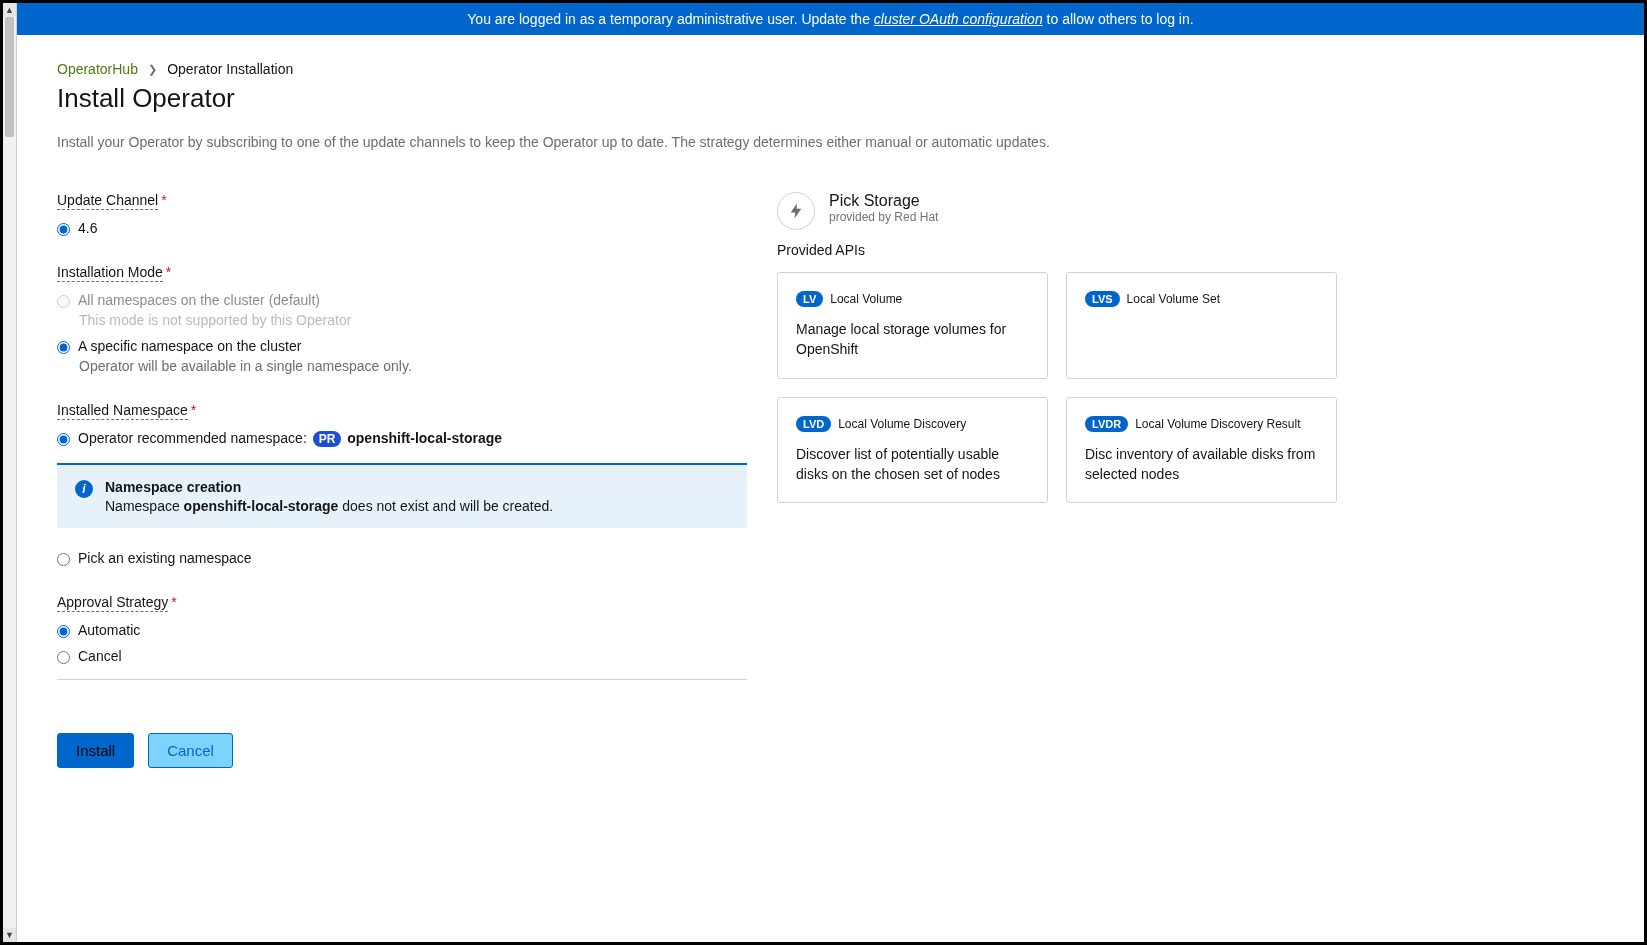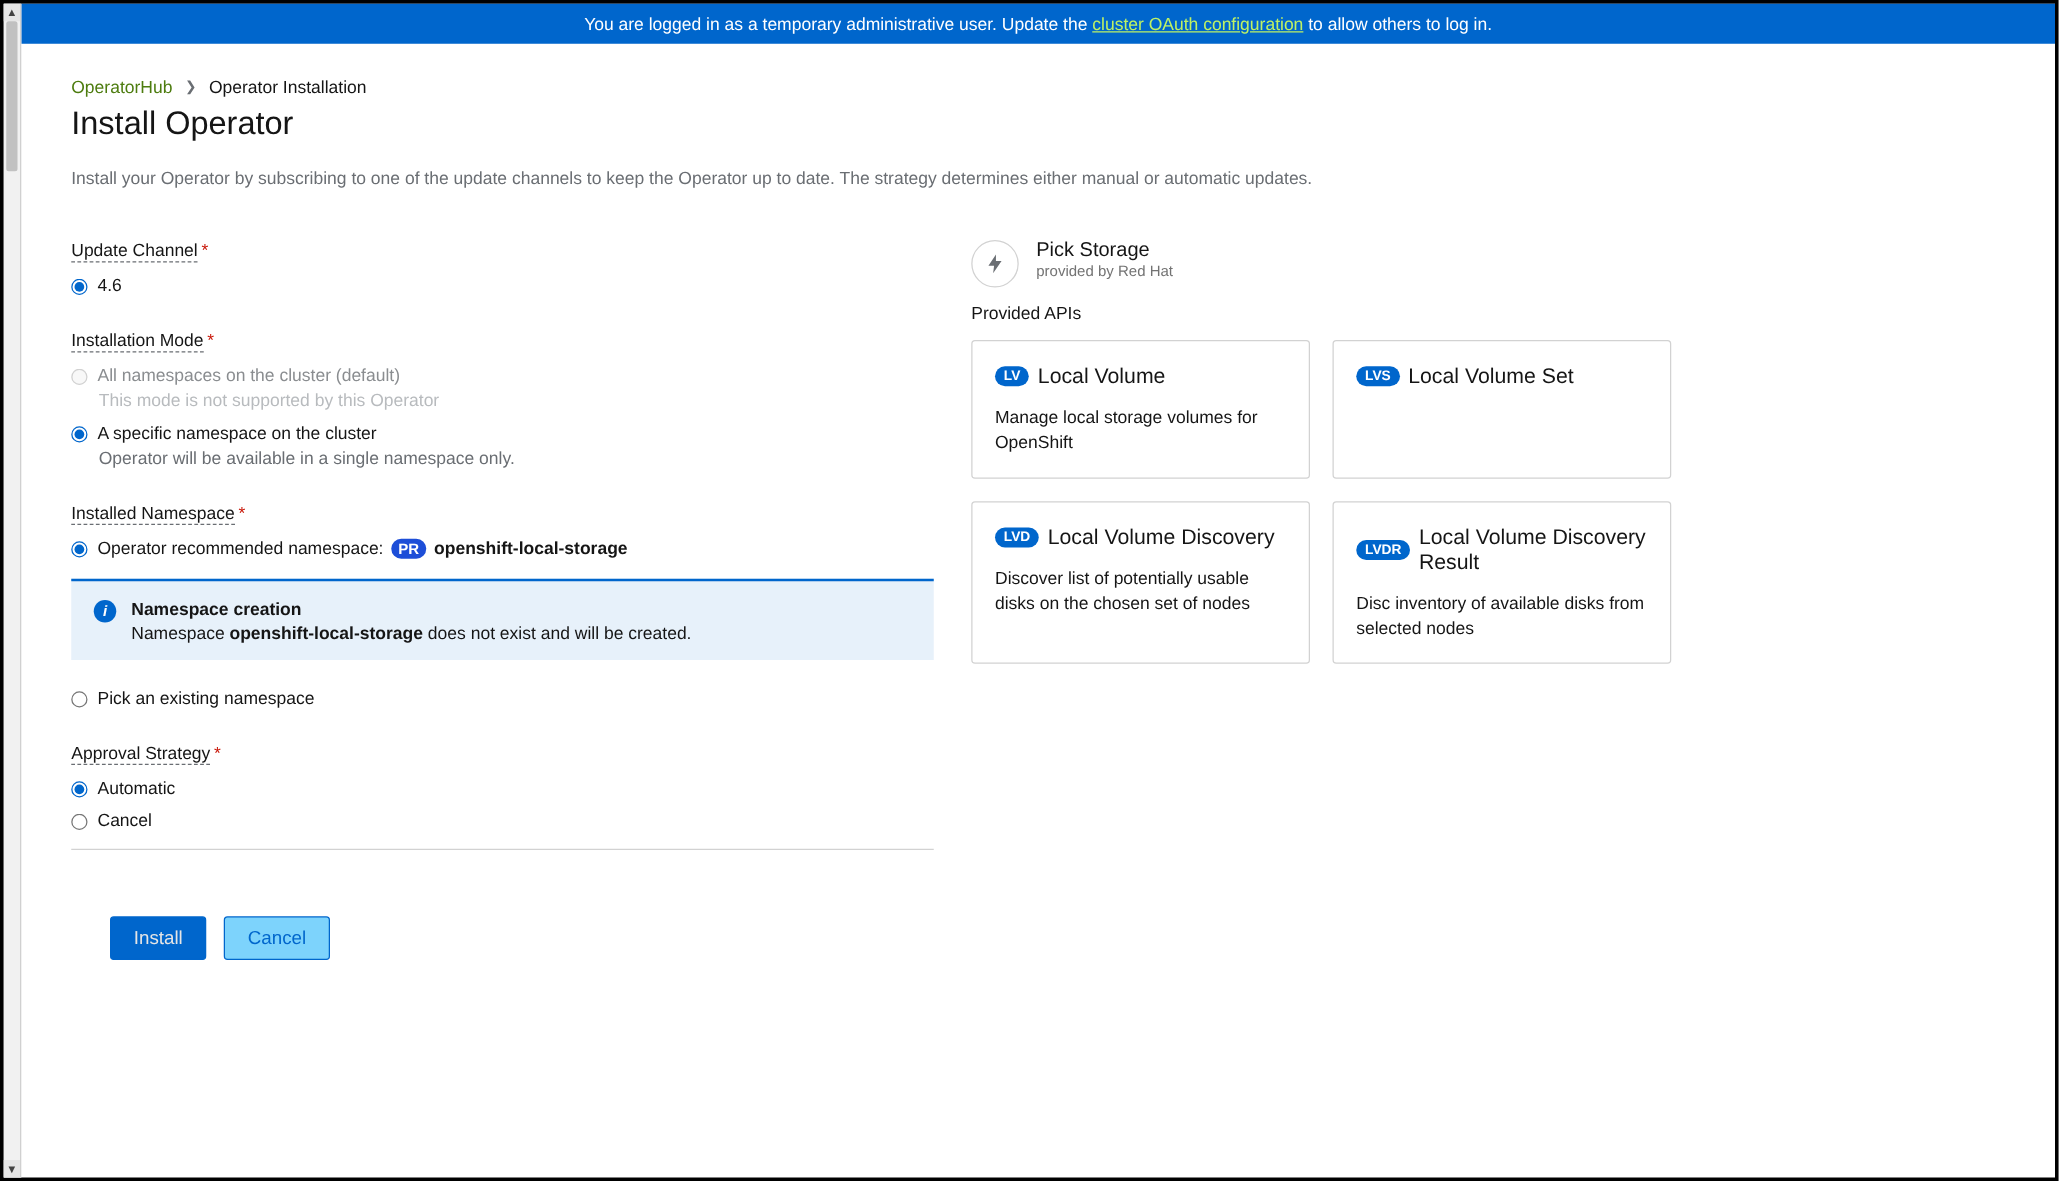--- a/index.html
+++ b/index.html
@@ -47,22 +47,23 @@
     flex-direction:column;
   }
   .banner {
     background: #0066cc;
     color: #fff;
     text-align: center;
     padding: 8px 0;
     font-size: 14px;
   }
   .banner a {
-    color: #bef264;
+    color: #ffffff;
     text-decoration: underline;
+    font-style: italic;
   }
   .content {
     padding: 26px 40px 40px 40px;
     flex:1;
   }
   .breadcrumb {
     font-size: 14px;
     margin-bottom: 6px;
     display:flex;
     align-items:center;
@@ -176,22 +177,21 @@
   .btn {
     padding: 8px 18px;
     font-size:15px;
     border-radius: 3px;
     cursor:pointer;
     font-family:inherit;
   }
   .btn.primary {
     background:#0066cc;
     border:1px solid #0066cc;
-    color:#e5e5e5;
-    margin-left:31px;
+    color:#000000;
   }
   .btn.secondary {
     background:#7dd3fc;
     border:1px solid #0066cc;
     color:#0066cc;
   }
 
   
   .operator-header {
     display:flex;
@@ -231,21 +231,21 @@
     margin-bottom:12px;
   }
   .api-badge{
     background:#0066cc;
     color:#fff;
     font-size:11px;
     font-weight:600;
     border-radius:10px;
     padding:2px 7px;
   }
-  .api-title{ font-weight:500; font-size:17px;}
+  .api-title{ font-weight:500; font-size:12px;}
   .api-desc{ color:#151515; font-size:14px; line-height:1.45;}
 </style>
 </head>
 <body>
 
 <div class="outer-border">
   <div class="left-scrollbar">
     <div class="scroll-arrow up">▲</div>
     <div class="scroll-thumb"></div>
     <div class="scroll-arrow down">▼</div>

